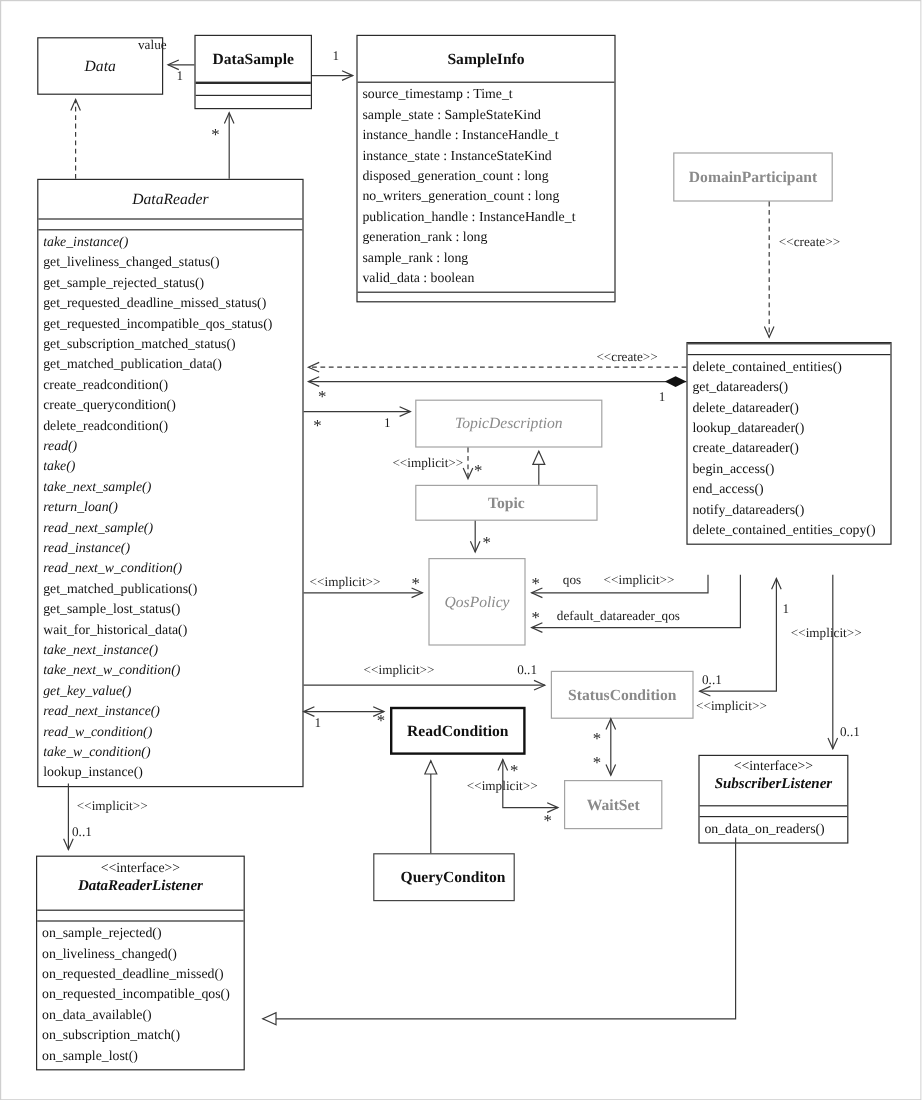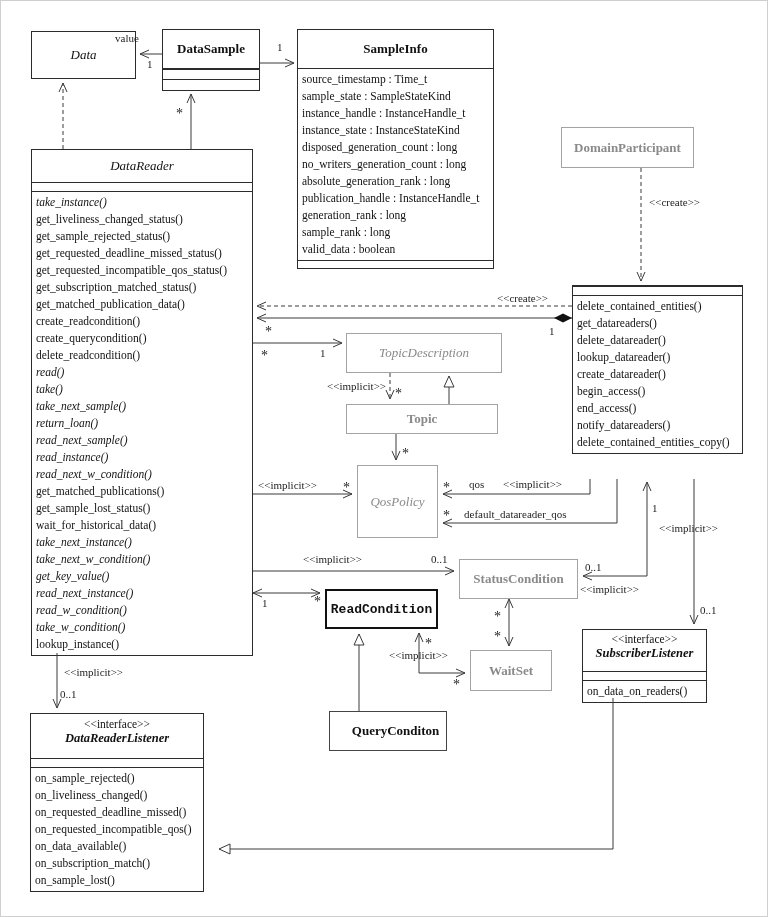--- a/index.html
+++ b/index.html
@@ -32,30 +32,29 @@
   <div class="box" style="left:30px;top:30px;width:105px;height:48px;">
     <div class="title ital" style="height:100%;">Data</div>
   </div>
 
   <div class="box" style="left:161px;top:28px;width:98px;">
     <div class="title" style="height:38px;">DataSample</div>
     <div class="empty-comp thick"></div>
     <div class="empty-comp thin1"></div>
   </div>
 
-  <div class="box" style="left:296px;top:28px;width:197px;">
+  <div class="box" style="left:296px;top:28px;width:216px;">
     <div class="title" style="height:38px;">SampleInfo</div>
     <div class="members">
         <div class="member">source_timestamp : Time_t</div>
         <div class="member">sample_state : SampleStateKind</div>
         <div class="member">instance_handle : InstanceHandle_t</div>
         <div class="member">instance_state : InstanceStateKind</div>
         <div class="member">disposed_generation_count : long</div>
         <div class="member">no_writers_generation_count : long</div>
-        <div class="member">absolute_generation_rank : long</div>
         <div class="member">publication_handle : InstanceHandle_t</div>
         <div class="member">generation_rank : long</div>
         <div class="member">sample_rank : long</div>
         <div class="member">valid_data : boolean</div>
       </div>
     <div class="empty-comp"></div>
   </div>
 
   <div class="box gray" style="left:560px;top:126px;width:133px;height:41px;">
     <div class="title" style="height:100%;">DomainParticipant</div>
@@ -120,39 +119,39 @@
 
   <div class="box gray" style="left:356px;top:464px;width:81px;height:73px;">
     <div class="title ital" style="height:100%;">QosPolicy</div>
   </div>
 
   <div class="box gray" style="left:458px;top:558px;width:119px;height:40px;">
     <div class="title" style="height:100%;">StatusCondition</div>
   </div>
 
   <div class="box" style="left:324px;top:588px;width:113px;height:40px;border-width:2px;border-color:#111;">
-    <div class="title" style="height:100%;font-family:Liberation Mono, monospace;">ReadCondition</div>
+    <div class="title" style="height:100%;">ReadCondition</div>
   </div>
 
   <div class="box gray" style="left:469px;top:649px;width:82px;height:41px;">
     <div class="title" style="height:100%;">WaitSet</div>
   </div>
 
   <div class="box" style="left:581px;top:628px;width:125px;">
     <div class="title" style="height:38px;display:block;padding-top:3px;">
       <span class="stereo">&lt;&lt;interface&gt;&gt;</span>
       <span class="iname">SubscriberListener</span>
     </div>
     <div class="empty-comp" style="height:9px;"></div>
     <div class="members">
         <div class="member">on_data_on_readers()</div>
       </div>
   </div>
 
-  <div class="box" style="left:328px;top:710px;width:118px;height:40px;border-color:#444;padding-left:15px;">
+  <div class="box" style="left:310px;top:710px;width:118px;height:40px;border-color:#444;padding-left:15px;">
     <div class="title" style="height:100%;">QueryConditon</div>
   </div>
 
   <div class="box" style="left:29px;top:712px;width:174px;">
     <div class="title" style="height:40px;display:block;padding-top:4px;">
       <span class="stereo">&lt;&lt;interface&gt;&gt;</span>
       <span class="iname">DataReaderListener</span>
     </div>
     <div class="empty-comp" style="height:9px;"></div>
     <div class="members">

